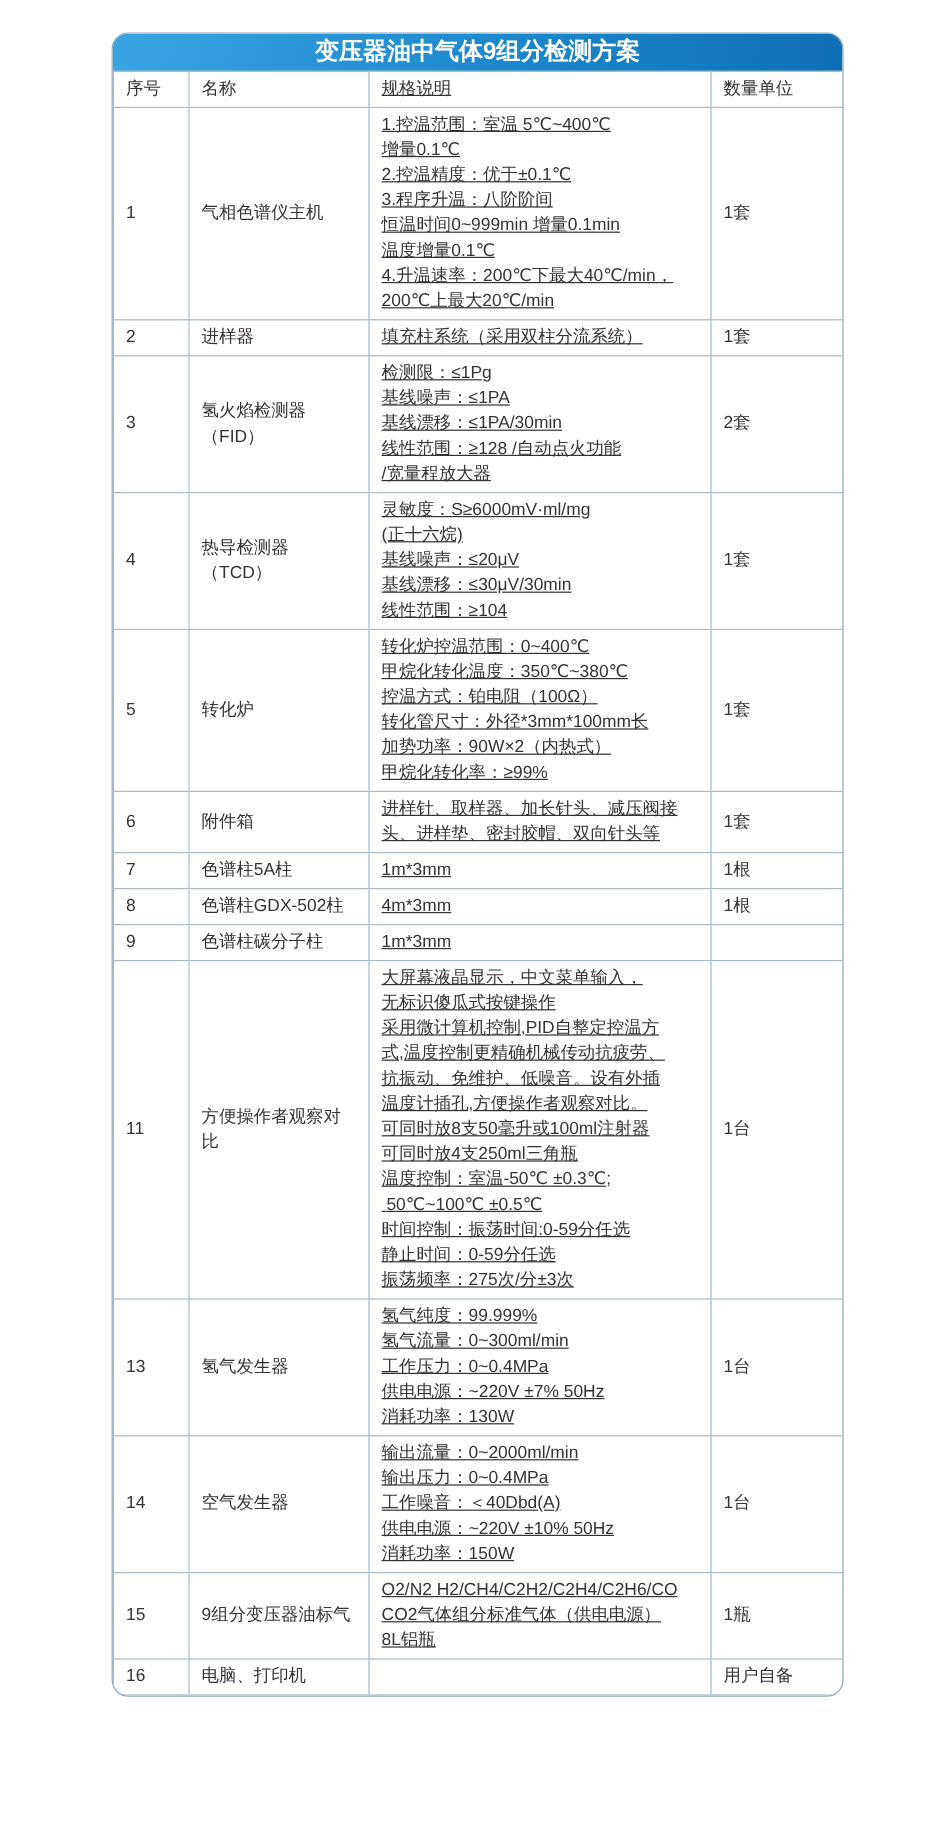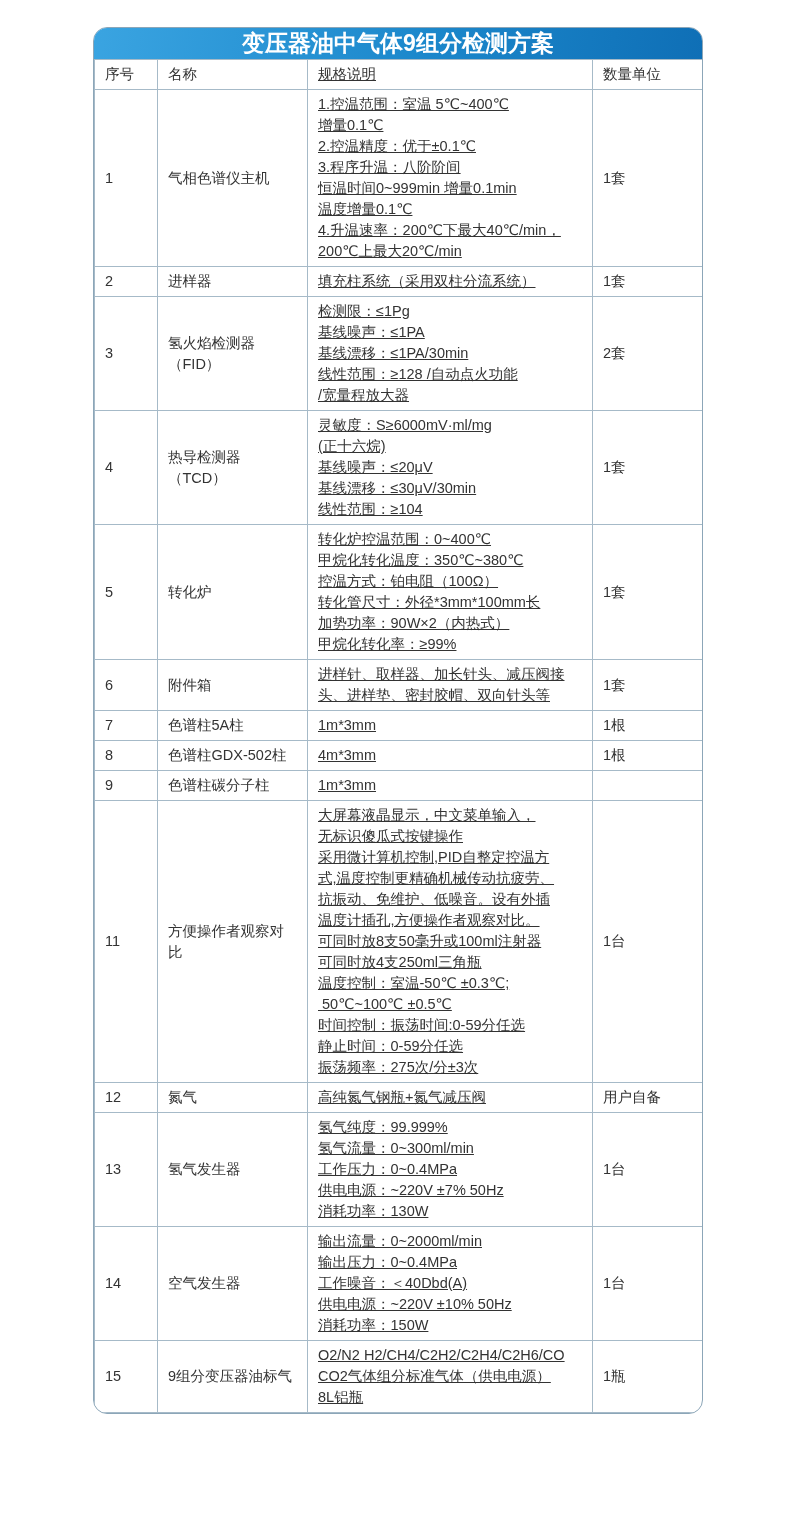--- a/index.html
+++ b/index.html
@@ -18,21 +18,21 @@
     border: 1px solid #8ca6b8;
     border-radius: 14px;
     overflow: hidden;
   }
   .card-title {
     height: 31px;
     line-height: 31px;
     text-align: center;
     color: #ffffff;
     font-weight: bold;
-    font-size: 23px;
+    font-size: 20px;
     background: linear-gradient(100deg, #3aa4e1 0%, #1b87cb 55%, #0f6fb6 100%);
   }
   table.spec-table {
     width: 100%;
     border-collapse: collapse;
     table-layout: fixed;
   }
   col.w-no   { width: 63px; }
   col.w-name { width: 150px; }
   col.w-spec { width: 285px; }
@@ -162,26 +162,20 @@
 可同时放8支50毫升或100ml注射器
 可同时放4支250ml三角瓶
 温度控制：室温-50℃ ±0.3℃;
  50℃~100℃ ±0.5℃
 时间控制：振荡时间:0-59分任选
 静止时间：0-59分任选
 振荡频率：275次/分±3次</td>
             <td class="c-qty">1台</td>
           </tr>
           <tr>
-            <td class="c-no">12</td>
-            <td class="c-name">氮气</td>
-            <td class="c-spec">高纯氮气钢瓶+氮气减压阀</td>
-            <td class="c-qty">用户自备</td>
-          </tr>
-          <tr>
             <td class="c-no">13</td>
             <td class="c-name">氢气发生器</td>
             <td class="c-spec">氢气纯度：99.999%
 氢气流量：0~300ml/min
 工作压力：0~0.4MPa
 供电电源：~220V ±7% 50Hz
 消耗功率：130W</td>
             <td class="c-qty">1台</td>
           </tr>
           <tr>
@@ -195,16 +189,22 @@
             <td class="c-qty">1台</td>
           </tr>
           <tr>
             <td class="c-no">15</td>
             <td class="c-name">9组分变压器油标气</td>
             <td class="c-spec">O2/N2 H2/CH4/C2H2/C2H4/C2H6/CO
 CO2气体组分标准气体（供电电源）
 8L铝瓶</td>
             <td class="c-qty">1瓶</td>
           </tr>
+          <tr>
+            <td class="c-no">16</td>
+            <td class="c-name">电脑、打印机</td>
+            <td class="c-spec"></td>
+            <td class="c-qty">用户自备</td>
+          </tr>
         </tbody>
     </table>
   </div>
 </div>
 
 </body></html>

